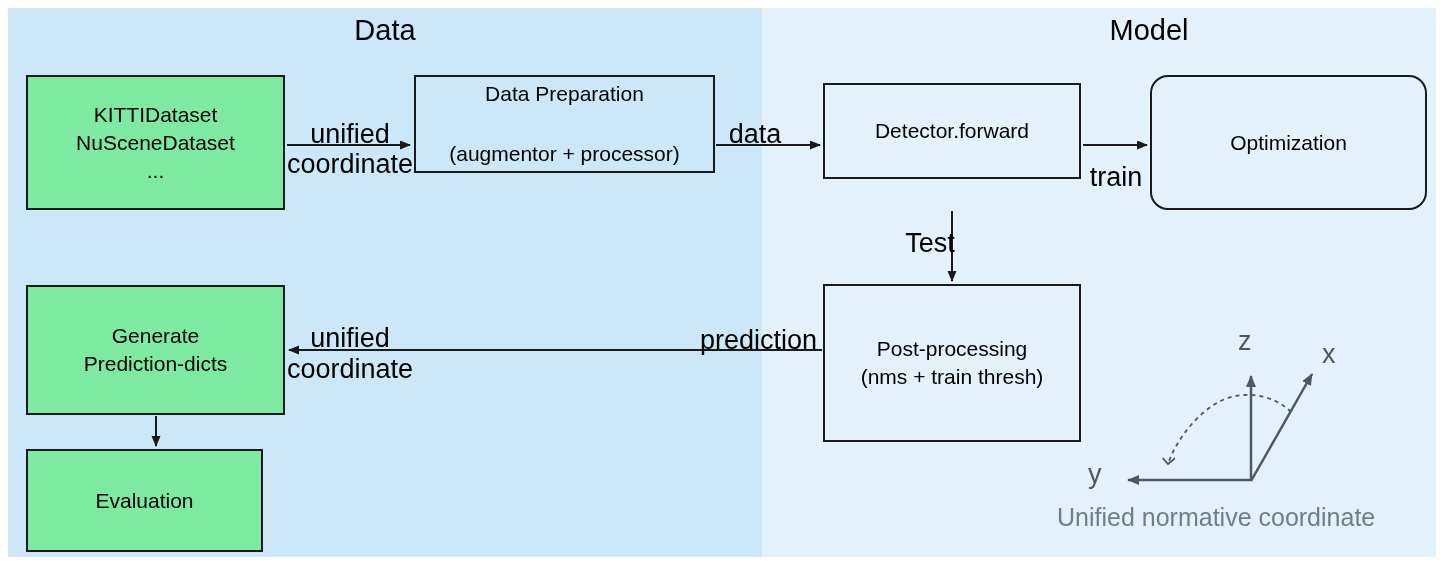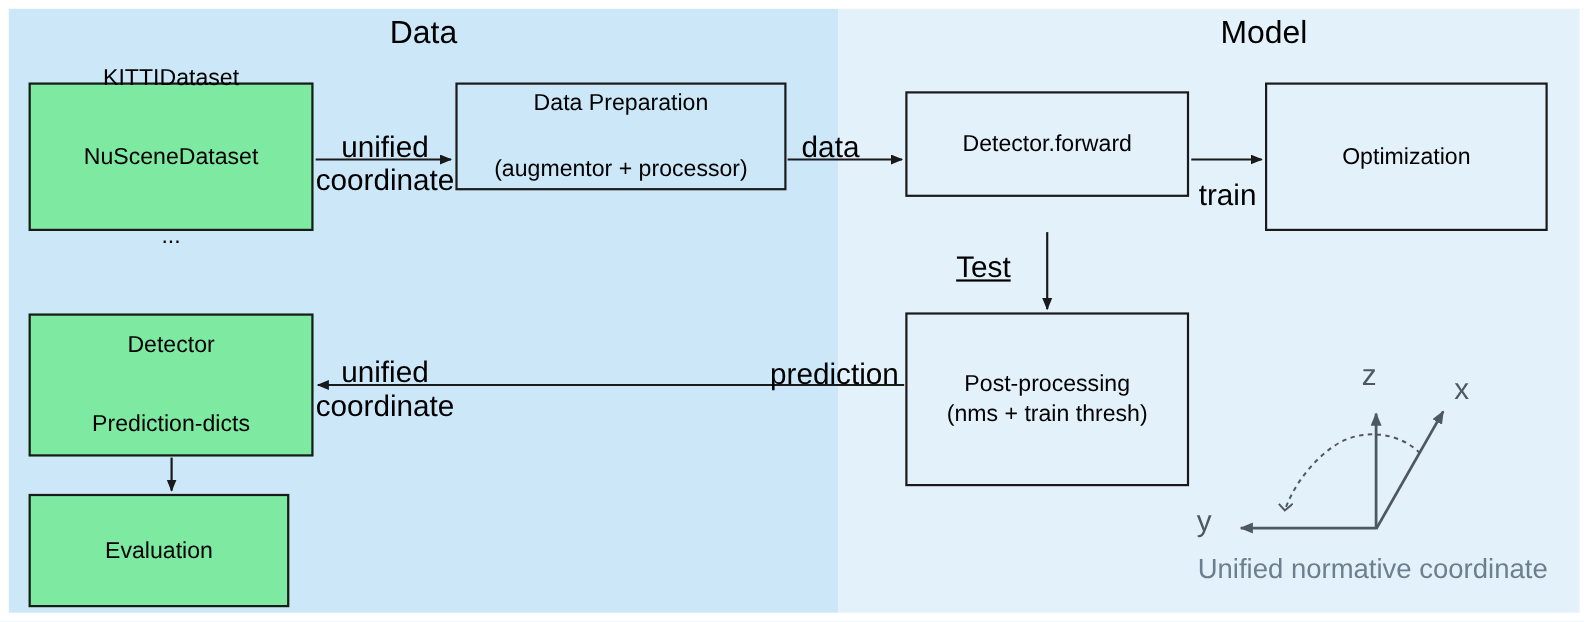--- a/index.html
+++ b/index.html
@@ -18,49 +18,49 @@
   .canvas{position:relative;width:1440px;height:565px;background:var(--page-bg);overflow:hidden;}
   .panel{position:absolute;top:8px;height:549px;}
   .panel-data{left:8px;width:754px;background:var(--data-panel-bg);}
   .panel-model{left:762px;width:674px;background:var(--model-panel-bg);}
   .section-title{position:absolute;top:14px;font-size:29px;color:var(--text);text-align:center;width:200px;}
   .title-data{left:285px;}
   .title-model{left:1049px;}
   .box{position:absolute;box-sizing:border-box;border:2px solid var(--box-border);
        display:flex;flex-direction:column;align-items:center;justify-content:center;
        font-size:21px;line-height:28px;color:var(--text);text-align:center;background:transparent;}
-  .box-green{background:var(--green-fill);gap:44px;}
+  .box-green{background:var(--green-fill);}
   .box-datasets{left:26px;top:75px;width:259px;height:135px;}
   .box-dataprep{left:414px;top:75px;width:301px;height:98px;gap:32px;}
   .box-detector{left:823px;top:83px;width:258px;height:96px;}
-  .box-optimization{left:1150px;top:75px;width:257px;height:135px;}
+  .box-optimization{left:1150px;top:75px;width:277px;height:135px;border-radius:18px;}
   .box-postproc{left:823px;top:284px;width:258px;height:158px;}
   .box-generate{left:26px;top:285px;width:259px;height:130px;}
   .box-evaluation{left:26px;top:449px;width:237px;height:103px;}
   .edge-label{position:absolute;font-size:27px;color:var(--text);text-align:center;white-space:nowrap;}
   .lbl-unified-top1{left:290px;top:119px;width:120px;}
   .lbl-unified-top2{left:280px;top:149px;width:140px;}
   .lbl-data{left:715px;top:119px;width:80px;}
   .lbl-train{left:1078px;top:119px;width:76px;margin-top:43px;}
-  .lbl-test{left:856px;top:228px;width:76px;text-decoration:underline;}
+  .lbl-test{left:892px;top:228px;width:76px;}
   .lbl-prediction{left:700px;top:325px;width:115px;}
   .lbl-unified-bot1{left:290px;top:323px;width:120px;}
   .lbl-unified-bot2{left:280px;top:354px;width:140px;}
   .overlay{position:absolute;left:0;top:0;width:1440px;height:565px;pointer-events:none;}
   .edge{stroke:var(--arrow);stroke-width:2;fill:none;}
   .arrowhead-fill{fill:var(--arrow);}
   .axis{stroke:var(--axes);stroke-width:2.5;fill:none;}
   .axis-arrowhead{fill:var(--axes);}
   .arc{stroke:var(--axes);stroke-width:1.8;fill:none;stroke-dasharray:4 4;}
   .arc-head{stroke:var(--axes);stroke-width:1.8;fill:none;}
   .axis-label{position:absolute;font-size:27px;color:var(--axes);}
   .axis-z{left:1238px;top:326px;}
   .axis-x{left:1322px;top:339px;}
   .axis-y{left:1088px;top:459px;}
-  .axes-caption{position:absolute;left:1057px;top:503px;width:350px;text-align:right;
+  .axes-caption{position:absolute;left:1057px;top:503px;width:350px;text-align:left;
                 font-size:25px;color:var(--caption-text);}
 </style>
 </head>
 <body>
 
 <div class="canvas">
 
   <div class="panel panel-data"></div>
   <div class="panel panel-model"></div>
 
@@ -111,21 +111,21 @@
   <div class="box box-optimization">
     <span>Optimization</span>
   </div>
 
   <div class="box box-postproc">
     <span>Post-processing</span>
     <span>(nms + train thresh)</span>
   </div>
 
   <div class="box box-green box-generate">
-    <span>Detector</span>
+    <span>Generate</span>
     <span>Prediction-dicts</span>
   </div>
 
   <div class="box box-green box-evaluation">
     <span>Evaluation</span>
   </div>
 
   <div class="edge-label lbl-unified-top1">unified</div>
   <div class="edge-label lbl-unified-top2">coordinate</div>
   <div class="edge-label lbl-data">data</div>

